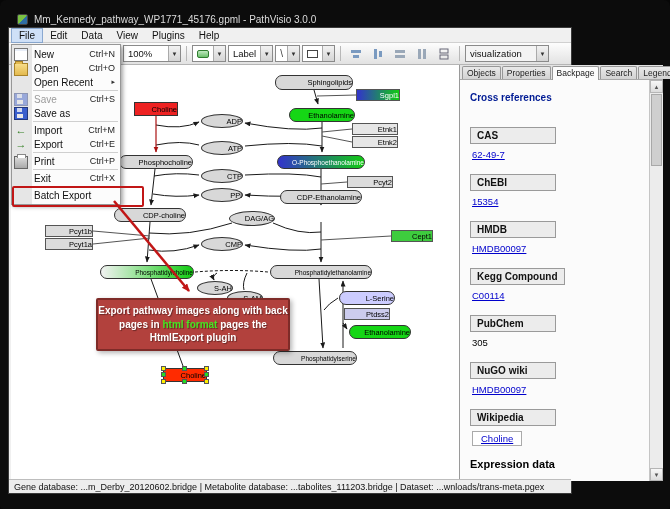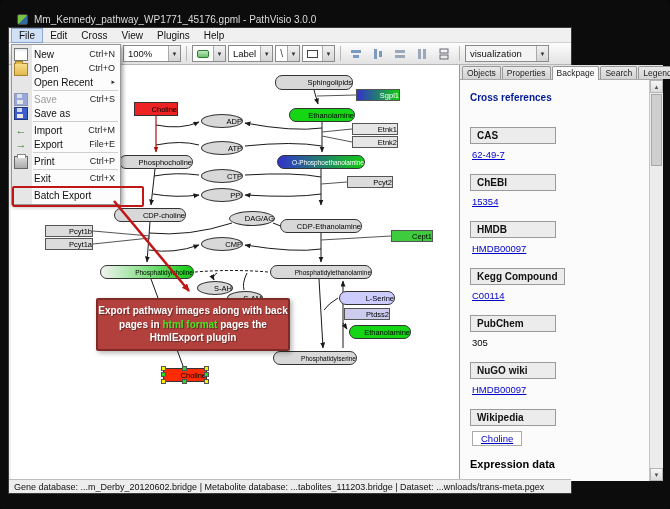--- a/index.html
+++ b/index.html
@@ -96,21 +96,21 @@
   <div class="titlebar">
     <span class="app-icon"></span>
     <span class="title-text">Mm_Kennedy_pathway_WP1771_45176.gpml - PathVisio 3.0.0</span>
   </div>
 
   <div class="window">
 
     <div class="menubar">
       <div class="mb-item open">File</div>
       <div class="mb-item">Edit</div>
-      <div class="mb-item">Cross</div>
+      <div class="mb-item">Data</div>
       <div class="mb-item">View</div>
       <div class="mb-item">Plugins</div>
       <div class="mb-item">Help</div>
     </div>
 
     <div class="toolbar">
       <div class="tb-btn">
           <span class="icon-page"></span>
         </div>
       <div class="tb-btn">
@@ -269,21 +269,21 @@
           </div>
           <div class="pnode ellipse" style="left: 190px; top: 123px; width: 42px; height: 14px; background: rgb(216, 216, 216); color: rgb(0, 0, 0);">
             <span>PPi</span>
           </div>
           <div class="pnode rounded" style="left: 103px; top: 143px; width: 72px; height: 14px; background: rgb(216, 216, 216); color: rgb(0, 0, 0);">
             <span>CDP-choline</span>
           </div>
           <div class="pnode ellipse" style="left: 218px; top: 146px; width: 46px; height: 15px; background: rgb(216, 216, 216); color: rgb(0, 0, 0);">
             <span>DAG/AG</span>
           </div>
-          <div class="pnode rounded" style="left: 269px; top: 154px; width: 82px; height: 14px; background: rgb(216, 216, 216); color: rgb(0, 0, 0);">
+          <div class="pnode rounded" style="left: 269px; top: 125px; width: 82px; height: 14px; background: rgb(216, 216, 216); color: rgb(0, 0, 0);">
             <span>CDP-Ethanolamine</span>
           </div>
           <div class="pnode gene" style="left: 34px; top: 160px; width: 48px; height: 12px; background: rgb(220, 220, 220); color: rgb(0, 0, 0);">
             <span>Pcyt1b</span>
           </div>
           <div class="pnode gene" style="left: 34px; top: 173px; width: 48px; height: 12px; background: rgb(220, 220, 220); color: rgb(0, 0, 0);">
             <span>Pcyt1a</span>
           </div>
           <div class="pnode gene" style="left: 380px; top: 165px; width: 42px; height: 12px; background: rgb(62, 204, 62); color: rgb(0, 0, 0);">
             <span>Cept1</span>
@@ -392,21 +392,21 @@
         </div>
         <div class="menu-sep"></div>
         <div class="menu-item">
           <span class="mi-icon icon-import">←</span>
           <span class="mi-label">Import</span>
           <span class="mi-shortcut">Ctrl+M</span>
         </div>
         <div class="menu-item">
           <span class="mi-icon icon-export">→</span>
           <span class="mi-label">Export</span>
-          <span class="mi-shortcut">File+E</span>
+          <span class="mi-shortcut">Ctrl+E</span>
         </div>
         <div class="menu-sep"></div>
         <div class="menu-item">
           <span class="mi-icon icon-print"></span>
           <span class="mi-label">Print</span>
           <span class="mi-shortcut">Ctrl+P</span>
         </div>
         <div class="menu-sep"></div>
         <div class="menu-item">
           <span class="mi-icon "></span>

